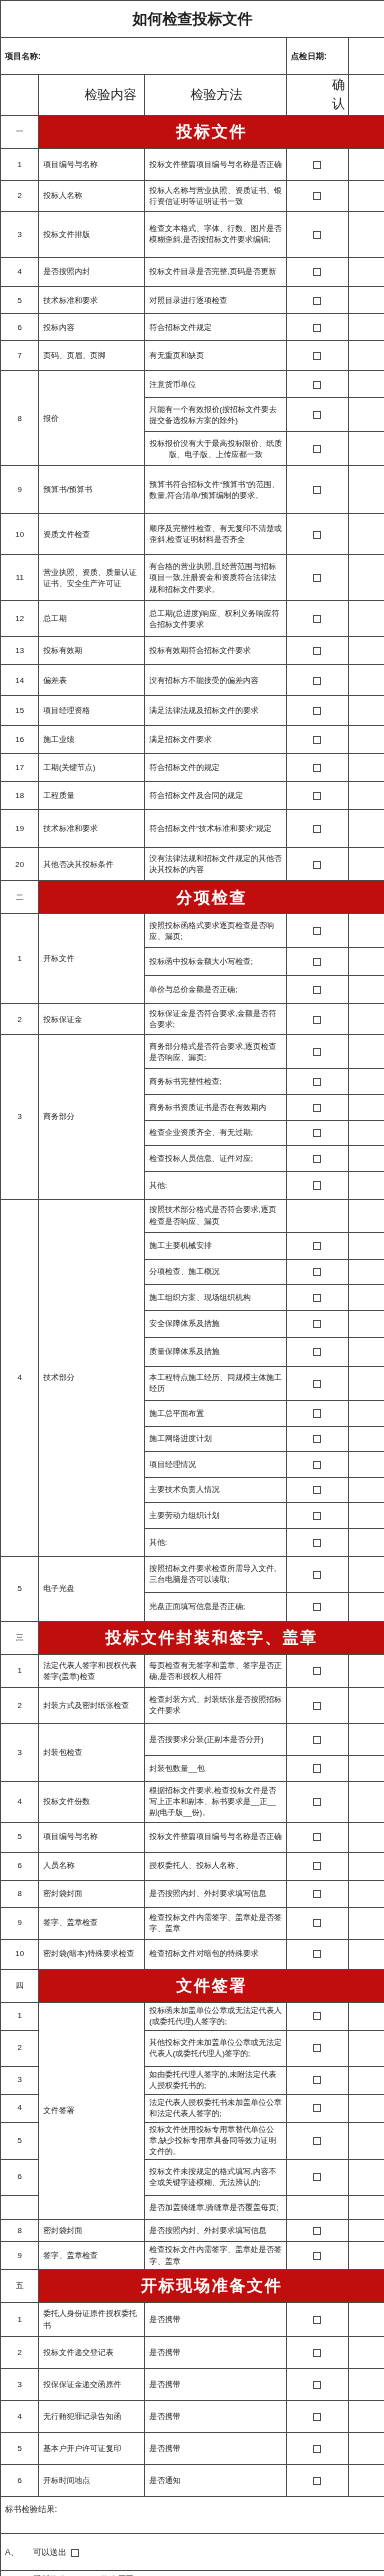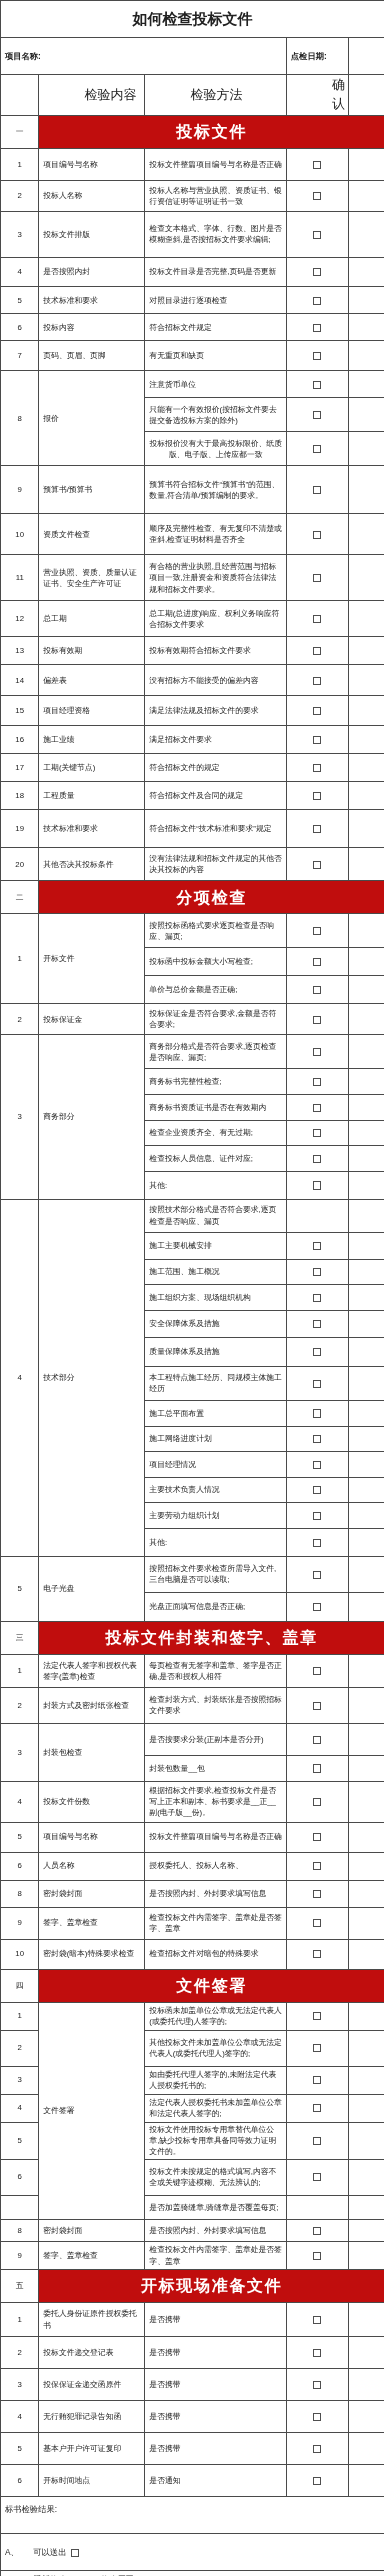--- a/index.html
+++ b/index.html
@@ -283,21 +283,21 @@
           <td class="method-cell">按照技术部分格式是否符合要求,逐页检查是否响应、漏页</td>
           <td class="confirm-cell"></td>
           <td class="remark-cell"></td>
         </tr>
         <tr style="height: 27px;">
           <td class="method-cell">施工主要机械安排</td>
           <td class="confirm-cell"><span class="box"></span></td>
           <td class="remark-cell"></td>
         </tr>
         <tr style="height: 25.6px;">
-          <td class="method-cell">施工范围、施工概况</td>
+          <td class="method-cell">分项检查、施工概况</td>
           <td class="confirm-cell"><span class="box"></span></td>
           <td class="remark-cell"></td>
         </tr>
         <tr style="height: 25.6px;">
           <td class="method-cell">施工组织方案、现场组织机构</td>
           <td class="confirm-cell"><span class="box"></span></td>
           <td class="remark-cell"></td>
         </tr>
         <tr style="height: 27px;">
           <td class="method-cell">安全保障体系及措施</td>

